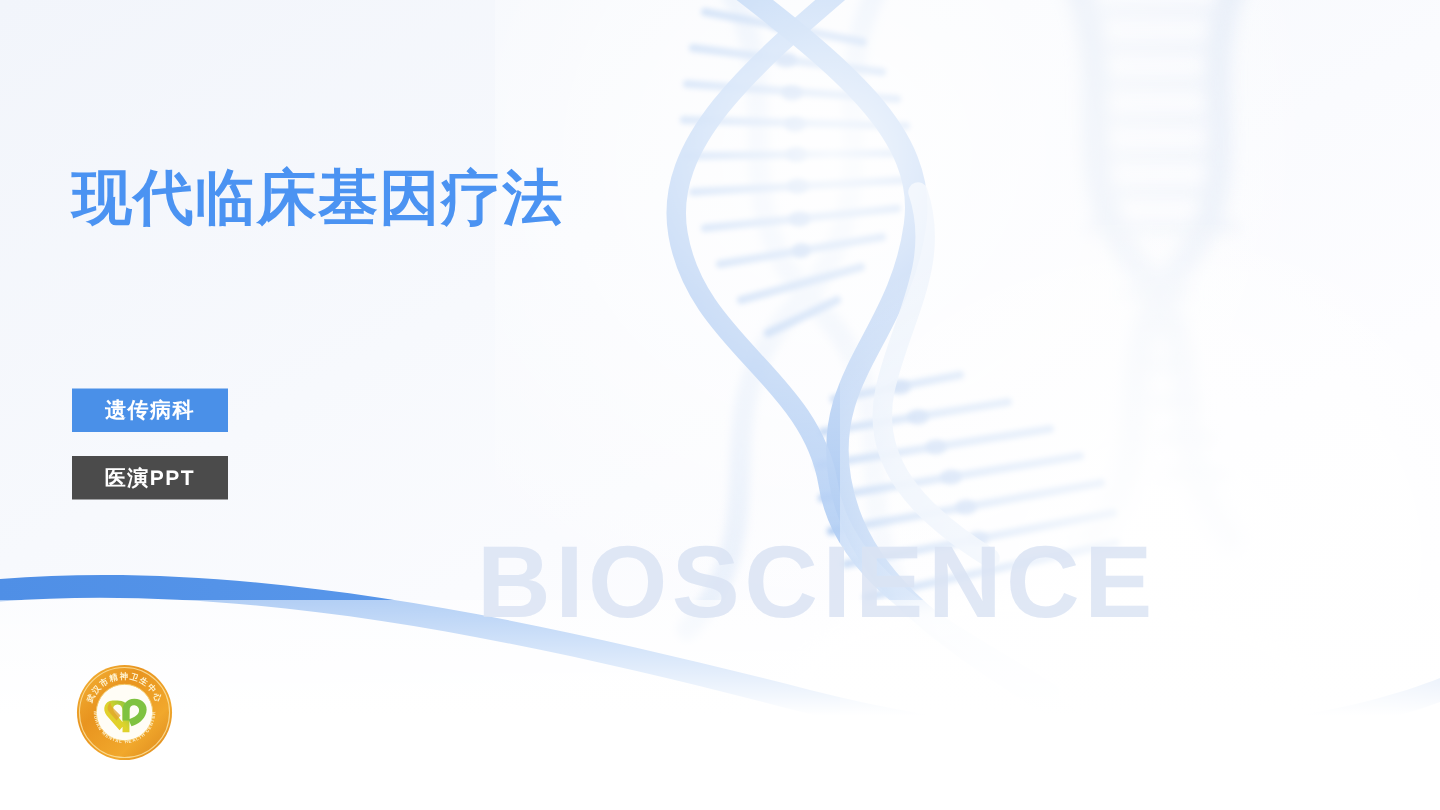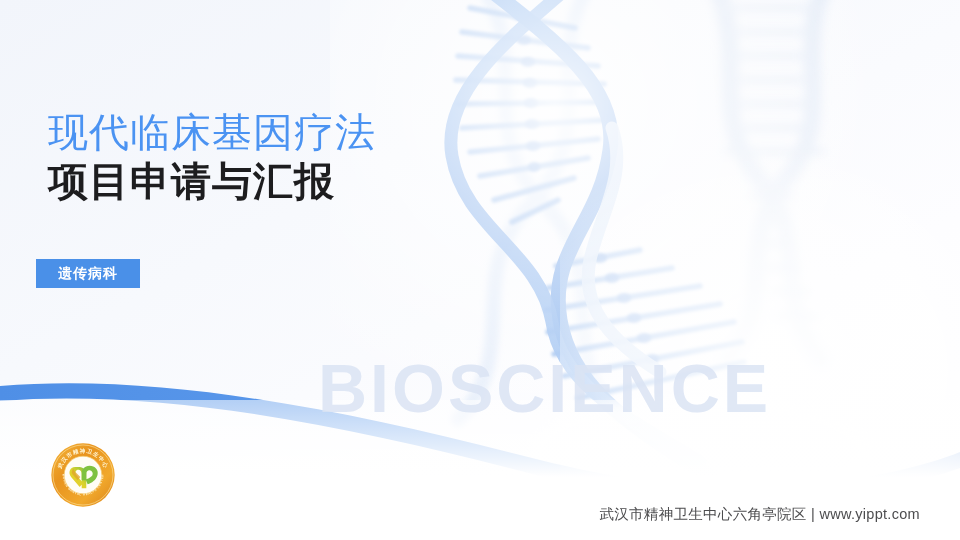--- a/index.html
+++ b/index.html
@@ -69,40 +69,40 @@
 
   
   .title-block {
     position: absolute;
     left: 48px;
     top: 108px;
     z-index: 6;
   }
   .title-line1 {
     font-size: 40px;
-    font-weight: 400;
+    font-weight: 700;
     line-height: 1.22;
     letter-spacing: 1px;
     color: #4b93f2;
     margin: 0;
     white-space: nowrap;
   }
   .title-line2 {
     font-size: 40px;
     font-weight: 700;
     line-height: 1.22;
     letter-spacing: 1px;
     color: #1d1d1f;
     margin: 0;
     white-space: nowrap;
   }
 
   .badge-row {
     position: absolute;
-    left: 36px;
+    left: 48px;
     top: 259px;
     display: flex;
     gap: 16px;
     z-index: 6;
     flex-direction: column;
   }
   .badge {
     height: 29px;
     min-width: 104px;
     display: flex;
@@ -290,25 +290,25 @@
 
     <div class="haze-a"></div>
     <div class="haze-b"></div>
     <div class="haze-c"></div>
   </div>
 
   <div class="watermark">BIOSCIENCE</div>
 
   <div class="title-block">
     <div class="title-line1">现代临床基因疗法</div>
-    <div class="title-line2">项目申请与汇报</div>
   </div>
 
   <div class="badge-row">
     <div class="badge badge-primary">遗传病科</div>
+    <div class="badge badge-dark">医演PPT</div>
   </div>
 
 
   <div class="logo">
     <svg viewBox="0 0 100 100" width="66" height="66">
       <defs>
         <linearGradient id="ringGrad" x1="0" y1="0" x2="1" y2="1">
           <stop offset="0%" stop-color="#f5b63a"></stop>
           <stop offset="35%" stop-color="#e8941f"></stop>
           <stop offset="70%" stop-color="#f1a82c"></stop>
@@ -337,15 +337,14 @@
       </text>
 
       <g>
         <path d="M38 38 C 30 38, 27 47, 32 53 L 45 68 L 50 62 L 40 50 C 37 46, 39 42, 43 42 C 46 42, 48 45, 48 48 L 48 70 L 55 70 L 55 47 C 55 41, 48 38, 43 38 Z" fill="url(#markGrad)"></path>
         <path d="M60 36 C 52 36, 48 42, 48 48 L 48 58 L 55 58 L 55 48 C 55 44, 58 42, 61 43 C 65 44, 66 49, 63 52 C 60 55, 56 56, 54 57 L 57 64 C 63 62, 70 58, 72 50 C 74 42, 68 36, 60 36 Z" fill="#7fc241"></path>
         <path d="M36 40 C 33 42, 32 46, 34 49 L 42 58 L 46 53 L 38 45 C 36 43, 36 41, 36 40 Z" fill="#e0a32b" opacity="0.75"></path>
       </g>
     </svg>
   </div>
 
-  <div class="footer-text">武汉市精神卫生中心六角亭院区 | www.yippt.com</div>
 
 </div>
 
 </body></html>

